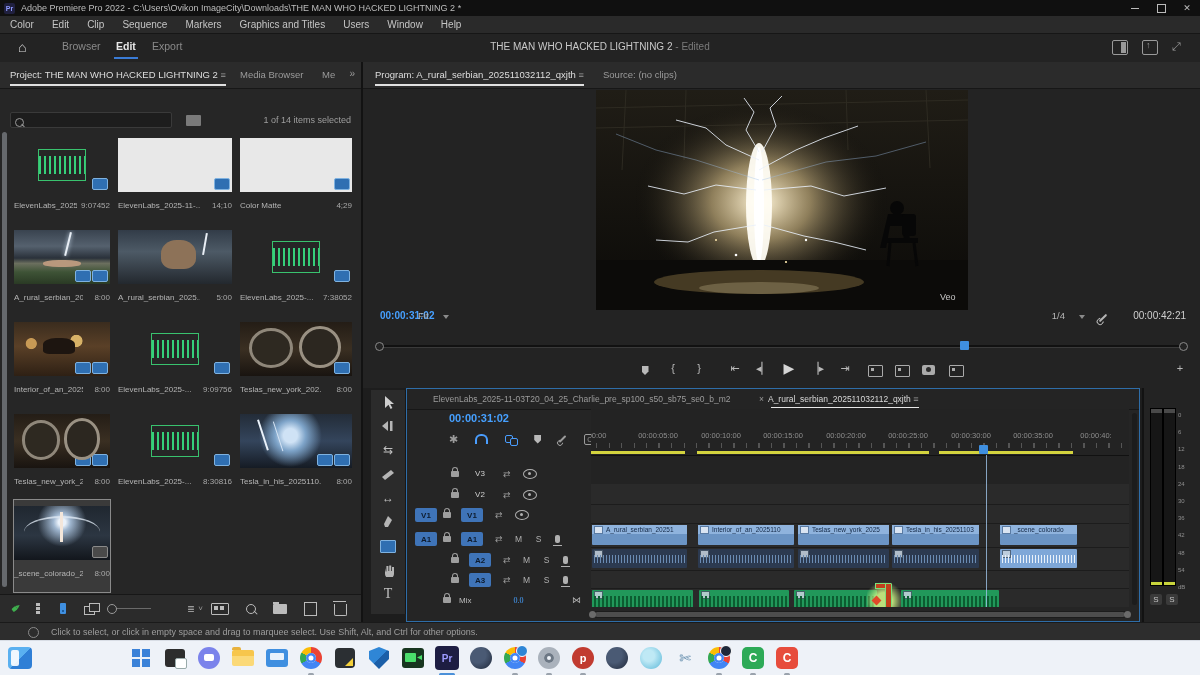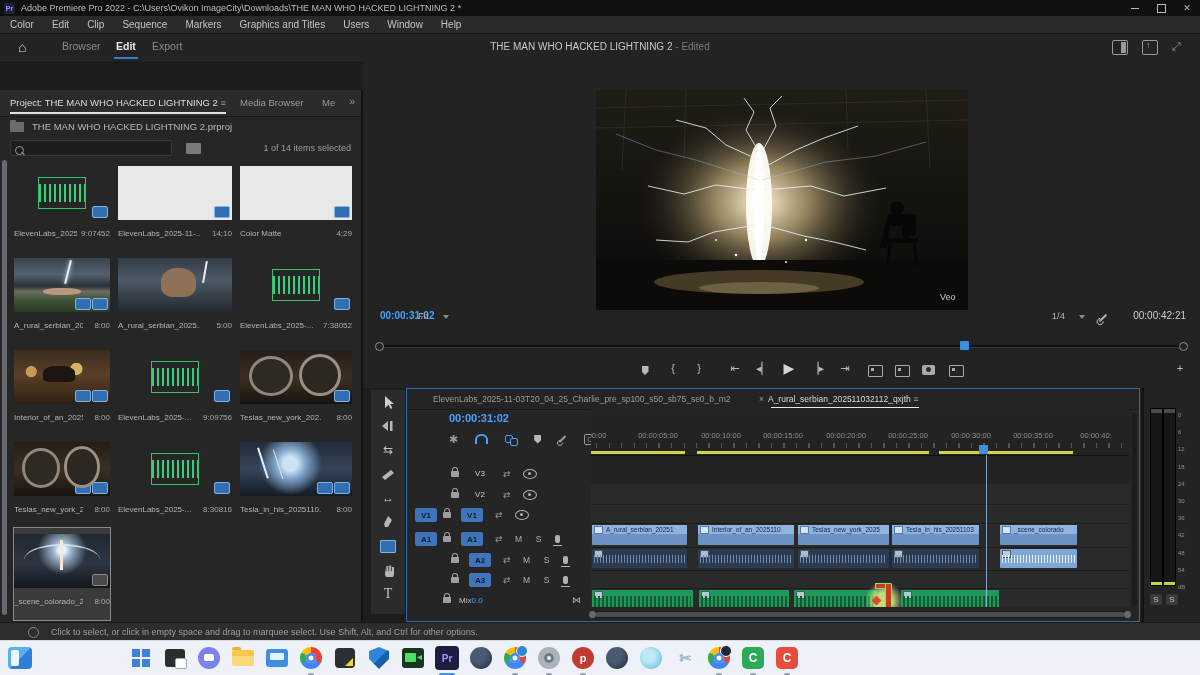--- a/index.html
+++ b/index.html
@@ -32,21 +32,21 @@
   .doc-title{position:absolute;top:7px;left:0;width:1200px;text-align:center;font-size:10px;color:#a8a8a8;pointer-events:none;}
   .doc-title .dname{color:#c9c9c9;}
   .doc-title .dstat{color:#7a7a7a;}
   .hdr-right{position:absolute;right:14px;top:6px;display:flex;gap:14px;}
   .hr-ico{width:14px;height:13px;border:1px solid #9a9a9a;border-radius:2px;position:relative;}
   .hr-ico.half::after{content:"";position:absolute;right:1px;top:1px;bottom:1px;width:5px;background:#9a9a9a;}
   .hr-ico.up::after{content:"↑";position:absolute;left:3px;top:-1px;font-size:9px;color:#9a9a9a;}
   .hr-expand{width:14px;height:13px;position:relative;color:#9a9a9a;font-size:11px;}
 
   
-  .project{position:absolute;left:0;top:62px;width:361px;height:560px;background:#262626;border-right:2px solid #121212;margin-top:28px;}
+  .project{position:absolute;left:0;top:62px;width:361px;height:560px;background:#262626;border-right:2px solid #121212;}
   .ptabs{position:absolute;left:0;top:0;width:100%;height:26px;background:#2b2b2b;border-bottom:1px solid #171717;font-size:9.5px;}
   .ptab{position:absolute;top:7px;color:#9b9b9b;white-space:nowrap;}
   .ptab.active{color:#dedede;}
   .ptab.active::after{content:"";position:absolute;left:0;right:0;bottom:-6px;height:2px;background:#e0e0e0;}
   .ptab-menu{color:#9b9b9b;font-size:9px;}
   .chev{position:absolute;right:6px;top:6px;color:#9b9b9b;font-size:10px;}
   .binrow{position:absolute;left:0;top:26px;width:100%;height:21px;display:flex;align-items:center;font-size:9.5px;color:#b9b9b9;}
   .bin-ico{width:14px;height:10px;background:#6b6b6b;border-radius:1px;margin:0 8px 0 10px;position:relative;}
   .bin-ico::before{content:"";position:absolute;left:0;top:-2px;width:6px;height:2px;background:#6b6b6b;border-radius:1px 1px 0 0;}
   .searchrow{position:absolute;left:0;top:47px;width:100%;height:22px;display:flex;align-items:center;}
@@ -176,21 +176,21 @@
   .lock{position:relative;width:8px;height:6px;background:#9e9e9e;margin-left:14px;border-radius:1px;}
   .lock::before{content:"";position:absolute;left:1px;top:-4px;width:4px;height:4px;border:1.5px solid #9e9e9e;border-bottom:none;border-radius:3px 3px 0 0;}
   .tbadge{width:22px;height:14px;margin-left:10px;border-radius:2px;display:flex;align-items:center;justify-content:center;color:#cfcfcf;}
   .tbadge.blue{background:#3f74b8;color:#0e1c2e;font-weight:bold;}
   .syncico{margin-left:12px;color:#9e9e9e;font-size:9px;}
   .eye{position:relative;width:12px;height:8px;border:1px solid #b0b0b0;border-radius:50%;margin-left:12px;}
   .eye::after{content:"";position:absolute;left:4px;top:2px;width:3px;height:3px;background:#b0b0b0;border-radius:50%;}
   .msbtn{margin-left:12px;color:#b0b0b0;font-size:8.5px;width:8px;text-align:center;}
   .mic{position:relative;width:5px;height:8px;background:#b0b0b0;border-radius:2px;margin-left:12px;}
   .mic::after{content:"";position:absolute;left:-2px;bottom:-3px;width:9px;height:1px;background:#b0b0b0;}
-  .mixval{color:#46a0ff;}
+  .mixval{color:#46a0ff;margin-left:42px;font-family:Liberation Serif, serif;}
   .fader{margin-left:auto;margin-right:10px;color:#b0b0b0;font-size:9px;}
 
   
   .cliparea{position:absolute;left:184px;top:20px;right:10px;bottom:14px;overflow:hidden;background:#232323;}
   .ruler{position:absolute;left:0;top:20px;width:100%;height:26px;border-bottom:1px solid #111;}
   .rl{position:absolute;top:2px;font-size:7.5px;color:#8e8e8e;transform:translateX(-50%);white-space:nowrap;}
   .ticks{position:absolute;left:5px;right:0;top:14px;height:5px;
     background:repeating-linear-gradient(90deg,#555 0 1px,rgba(0,0,0,0) 1px 12.5px);}
   .ybar{position:absolute;top:42px;height:3px;background:#d3d33e;}
   .trackrow{position:absolute;left:0;width:100%;background:#2a2a2a;border-bottom:1px solid #1c1c1c;}
@@ -325,24 +325,20 @@
   <div class="project">
     <div class="ptabs">
       <span class="ptab active" style="left:10px">
         <span>Project: THE MAN WHO HACKED LIGHTNING 2</span>
         <span class="ptab-menu">≡</span>
       </span>
       <span class="ptab" style="left:240px">Media Browser</span>
       <span class="ptab" style="left:322px">Me</span>
       <span class="chev">»</span>
     </div>
-    <div class="binrow">
-      <span class="bin-ico"></span>
-      <span>THE MAN WHO HACKED LIGHTNING 2.prproj</span>
-    </div>
     <div class="searchrow">
       <span class="searchbox"><span class="mag"></span></span>
       <span class="sfolder"></span>
       <span class="sel-status">1 of 14 items selected</span>
     </div>
     <div class="bin-scroll"></div>
 
     <div class="bingrid">
       <div class="card">
         <div class="thumb t-audio">
@@ -489,20 +485,27 @@
         <span class="ic-film"></span>
         <span class="ic-mag2"></span>
         <span class="ic-folder"></span>
         <span class="ic-page"></span>
         <span class="ic-trash"></span>
       </span>
     </div>
   </div>
 
   <div class="monitor">
+    <div class="mtabs">
+      <span class="ptab active" style="left:12px">
+        <span>Program: A_rural_serbian_202511032112_qxjth</span>
+        <span class="ptab-menu">≡</span>
+      </span>
+      <span class="ptab" style="left:240px">Source: (no clips)</span>
+    </div>
 
     <div class="videobox">
       <svg width="372" height="220" viewBox="0 0 372 220">
         <defs>
           <radialGradient id="g1" cx="50%" cy="50%" r="50%">
             <stop offset="0%" stop-color="#fff6dc" stop-opacity="1"></stop>
             <stop offset="38%" stop-color="#f2d79a" stop-opacity="0.55"></stop>
             <stop offset="100%" stop-color="#000000" stop-opacity="0"></stop>
           </radialGradient>
           <linearGradient id="g2" x1="0" y1="0" x2="0" y2="1">

